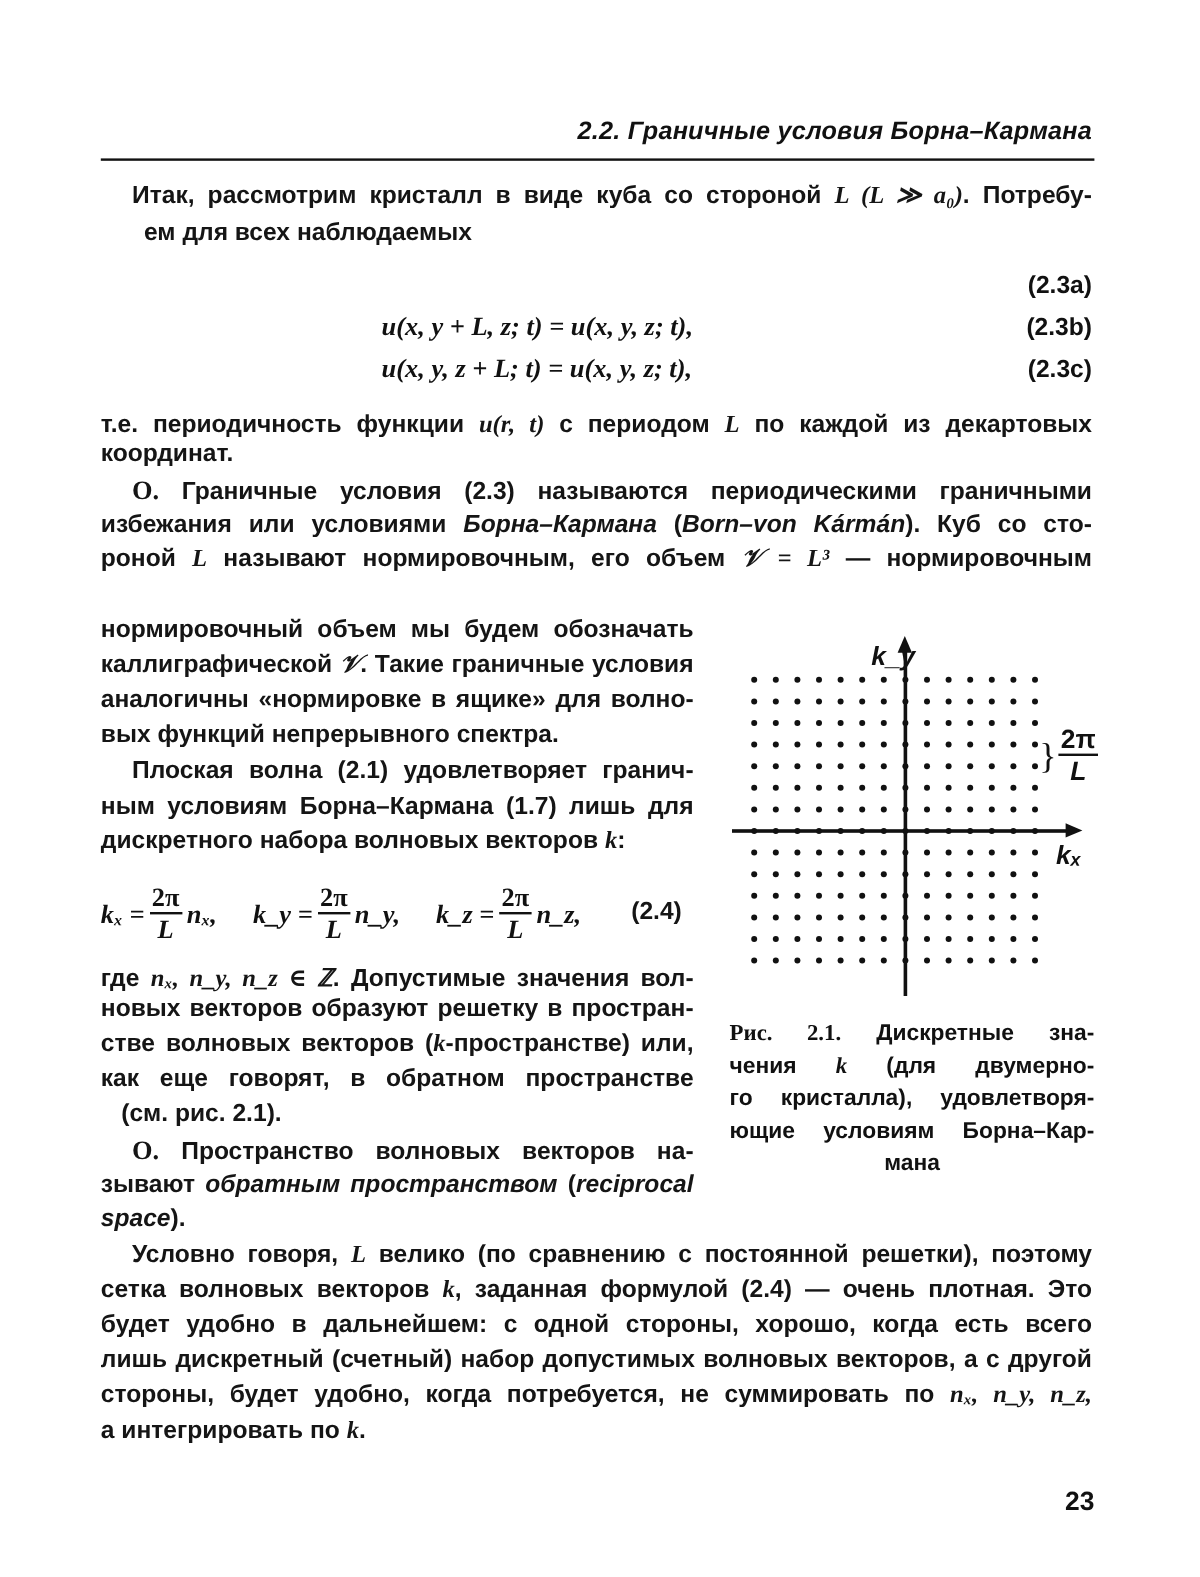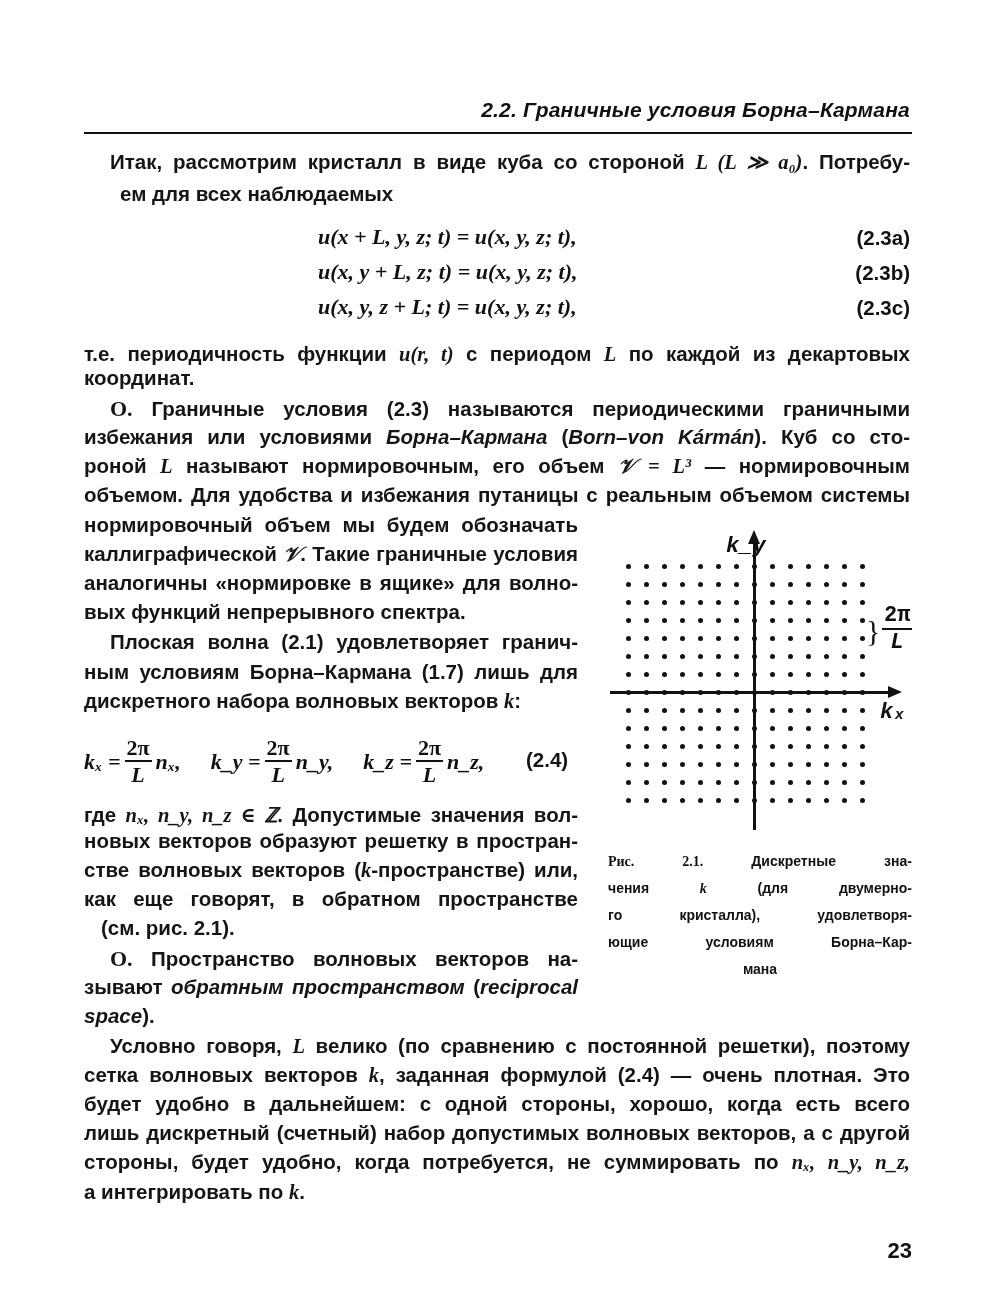--- a/index.html
+++ b/index.html
@@ -26,55 +26,53 @@
   .frac { display: inline-block; vertical-align: middle; text-align: center; font-style: normal; }
   .frac .num { display: block; border-bottom: 2px solid #111; padding: 0 2px; font-size: 22px; line-height: 24px; }
   .frac .den { display: block; font-style: italic; font-size: 22px; line-height: 26px; }
 
   .figure { position: absolute; left: 600px; top: 528px; width: 320px; height: 300px; }
   .dot { position: absolute; width: 5px; height: 5px; border-radius: 50%; background: #111; }
   .axis-h { position: absolute; height: 3px; background: #111; }
   .axis-v { position: absolute; width: 3px; background: #111; }
   .arrow-r { position: absolute; width: 0; height: 0; border-top: 6px solid transparent; border-bottom: 6px solid transparent; border-left: 14px solid #111; }
   .arrow-u { position: absolute; width: 0; height: 0; border-left: 6px solid transparent; border-right: 6px solid transparent; border-bottom: 14px solid #111; }
-  .fig-label { position: absolute; font-family: Liberation Mono, monospace; font-style: italic; font-weight: bold; font-size: 22px; }
+  .fig-label { position: absolute; font-family: Liberation Sans, sans-serif; font-style: italic; font-weight: bold; font-size: 22px; }
   .brace { position: absolute; font-family: "Liberation Serif", "DejaVu Serif", serif; font-size: 30px; line-height: 30px; }
 
-  .caption { position: absolute; left: 608px; top: 848px; width: 304px; font-size: 14px; font-weight: bold; line-height: 27px; }
+  .caption { position: absolute; left: 608px; top: 848px; width: 304px; font-size: 19px; font-weight: bold; line-height: 27px; }
   .caption .cl { display: block; text-align: justify; text-align-last: justify; white-space: nowrap; }
   .caption .cl.center { text-align: center; text-align-last: center; }
   .cap-label { font-family: "Liberation Serif", "DejaVu Serif", serif; font-weight: bold; }
 
   .page-number { position: absolute; right: 88px; top: 1238px; font-size: 22px; font-weight: bold; }
 </style>
 </head>
 <body>
 
 <div class="page">
 
   <div class="running-head">2.2. Граничные условия Борна–Кармана</div>
   <div class="head-rule"></div>
 
   <div class="line full just" style="top:150px;left:110px;width:800px;"><span>Итак, рассмотрим кристалл в виде куба со стороной </span><span class="m">L (L ≫ a₀)</span><span>. Потребу-</span></div>
   <div class="line" style="top:182px;left:84px;margin-left:36px;">ем для всех наблюдаемых</div>
 
-  <div class="eq" style="left:318px;top:224px;">u(x + L, y, z; t) = u(x, y, z; t),</div>
   <div class="eqno" style="top:226px;">(2.3a)</div>
   <div class="eq" style="left:318px;top:259px;">u(x, y + L, z; t) = u(x, y, z; t),</div>
   <div class="eqno" style="top:261px;">(2.3b)</div>
   <div class="eq" style="left:318px;top:294px;">u(x, y, z + L; t) = u(x, y, z; t),</div>
   <div class="eqno" style="top:296px;">(2.3c)</div>
 
   <div class="line full just" style="top:342px;"><span>т.е. периодичность функции </span><span class="m">u(r, t)</span><span> с периодом </span><span class="m">L</span><span> по каждой из декартовых</span></div>
   <div class="line" style="top:366px;left:84px;">координат.</div>
 
   <div class="line just" style="top:396px;left:110px;width:800px;"><span class="mr" style="font-size:22px;">О.</span><span> Граничные условия (2.3) называются периодическими граничными</span></div>
   <div class="line full just" style="top:425px;"><span>избежания или условиями </span><span class="it">Борна–Кармана</span><span> (</span><span class="it">Born–von Kármán</span><span>). Куб со сто-</span></div>
   <div class="line full just" style="top:454px;"><span>роной </span><span class="m">L</span><span> называют нормировочным, его объем </span><span class="m">𝒱 = L³</span><span> — нормировочным</span></div>
-  <div class="line full just" style="top:483px;">объемом. Для удобства и избежания путаницы с реальным объемом системы</div>
   <div class="line half just" style="top:513px;">нормировочный объем мы будем обозначать</div>
   <div class="line half just" style="top:542px;"><span>каллиграфической </span><span class="m">𝒱</span><span>. Такие граничные условия</span></div>
   <div class="line half just" style="top:571px;">аналогичны «нормировке в ящике» для волно-</div>
   <div class="line" style="top:600px;left:84px;">вых функций непрерывного спектра.</div>
 
   <div class="line just" style="top:630px;left:110px;width:468px;">Плоская волна (2.1) удовлетворяет гранич-</div>
   <div class="line half just" style="top:660px;">ным условиям Борна–Кармана (1.7) лишь для</div>
   <div class="line" style="top:689px;left:84px;"><span>дискретного набора волновых векторов </span><span class="m">k</span><span>:</span></div>
 
   <div class="eq" style="left:84px;top:732px;height:60px;display:flex;align-items:center;gap:4px;">

